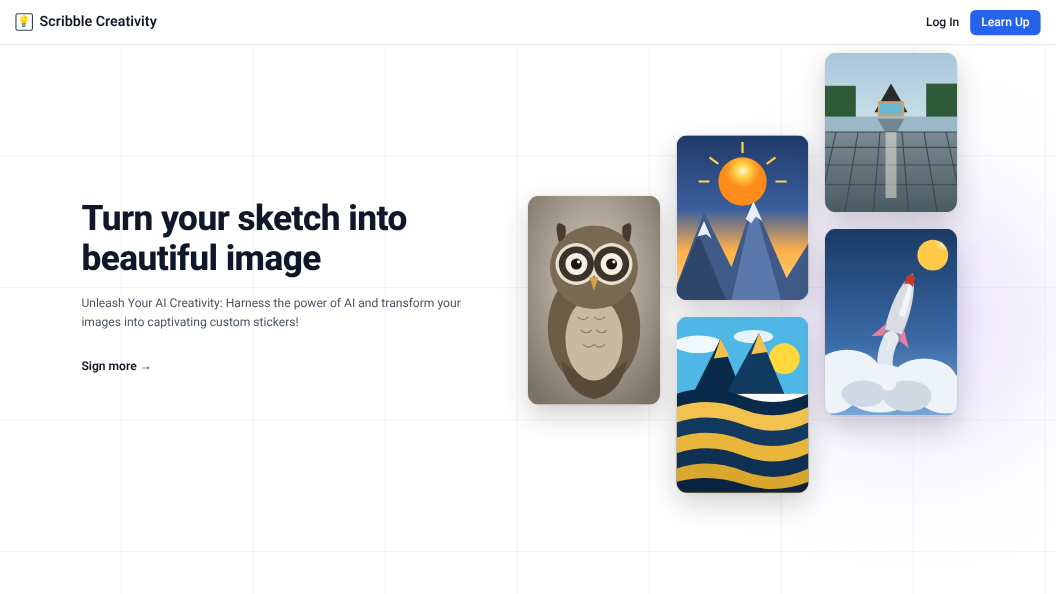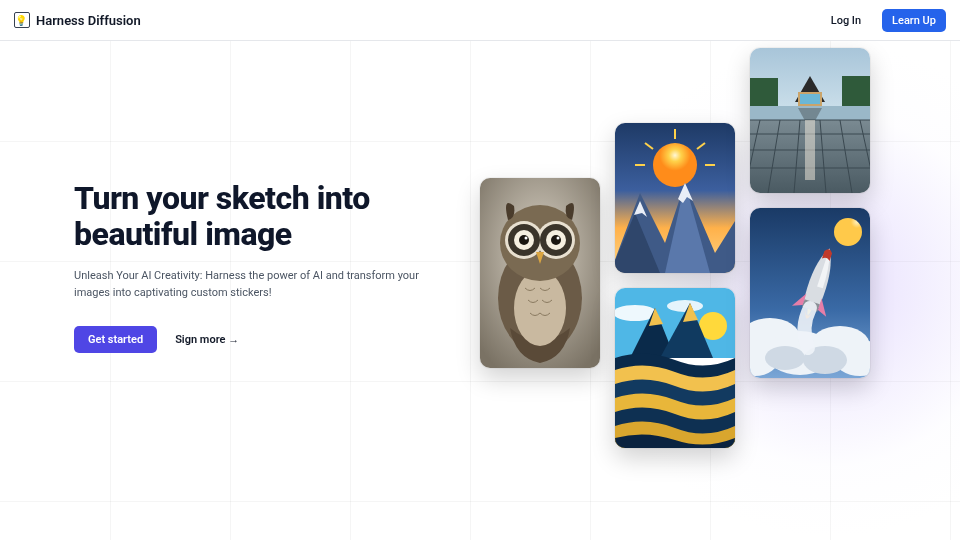--- a/index.html
+++ b/index.html
@@ -56,21 +56,21 @@
   .brand .logo-box {
     width: 16px; height: 16px;
     border: 1px solid #374151;
     border-radius: 2px;
     display: flex; align-items:center; justify-content:center;
     font-size: 10px;
   }
   .nav-right {
     display: flex;
     align-items: center;
-    gap: 21px;
+    gap: 10px;
   }
   .nav-login {
     font-size: 11px;
     color: #111827;
     font-weight: 500;
     cursor: pointer;
   }
   .nav-signup {
     font-size: 11px;
     color: #fff;
@@ -149,36 +149,35 @@
 </style>
 </head>
 <body>
 
 <div class="bg-grid"></div>
 <div class="bg-glow"></div>
 
 <header>
   <div class="brand">
     <span class="logo-box">💡</span>
-    <span>Harness Diffusion</span>
+    <span>Scribble Creativity</span>
   </div>
   <div class="nav-right">
     <span class="nav-login">Log In</span>
     <span class="nav-signup">Learn Up</span>
   </div>
 </header>
 
 <main>
   <h1>
     <span>Turn your sketch into</span><br>
     <span>beautiful image</span>
   </h1>
   <p class="sub">Unleash Your AI Creativity: Harness the power of AI and transform your images into captivating custom stickers!</p>
   <div class="cta-row">
-    <span class="btn-primary">Get started</span>
     <span class="btn-link">Sign more →</span>
   </div>
 </main>
 
 <div class="gallery">
 
   <div class="card c1">
     <svg viewBox="0 0 120 190">
       <defs>
         <radialGradient id="owlBg" cx="50%" cy="40%" r="70%">

